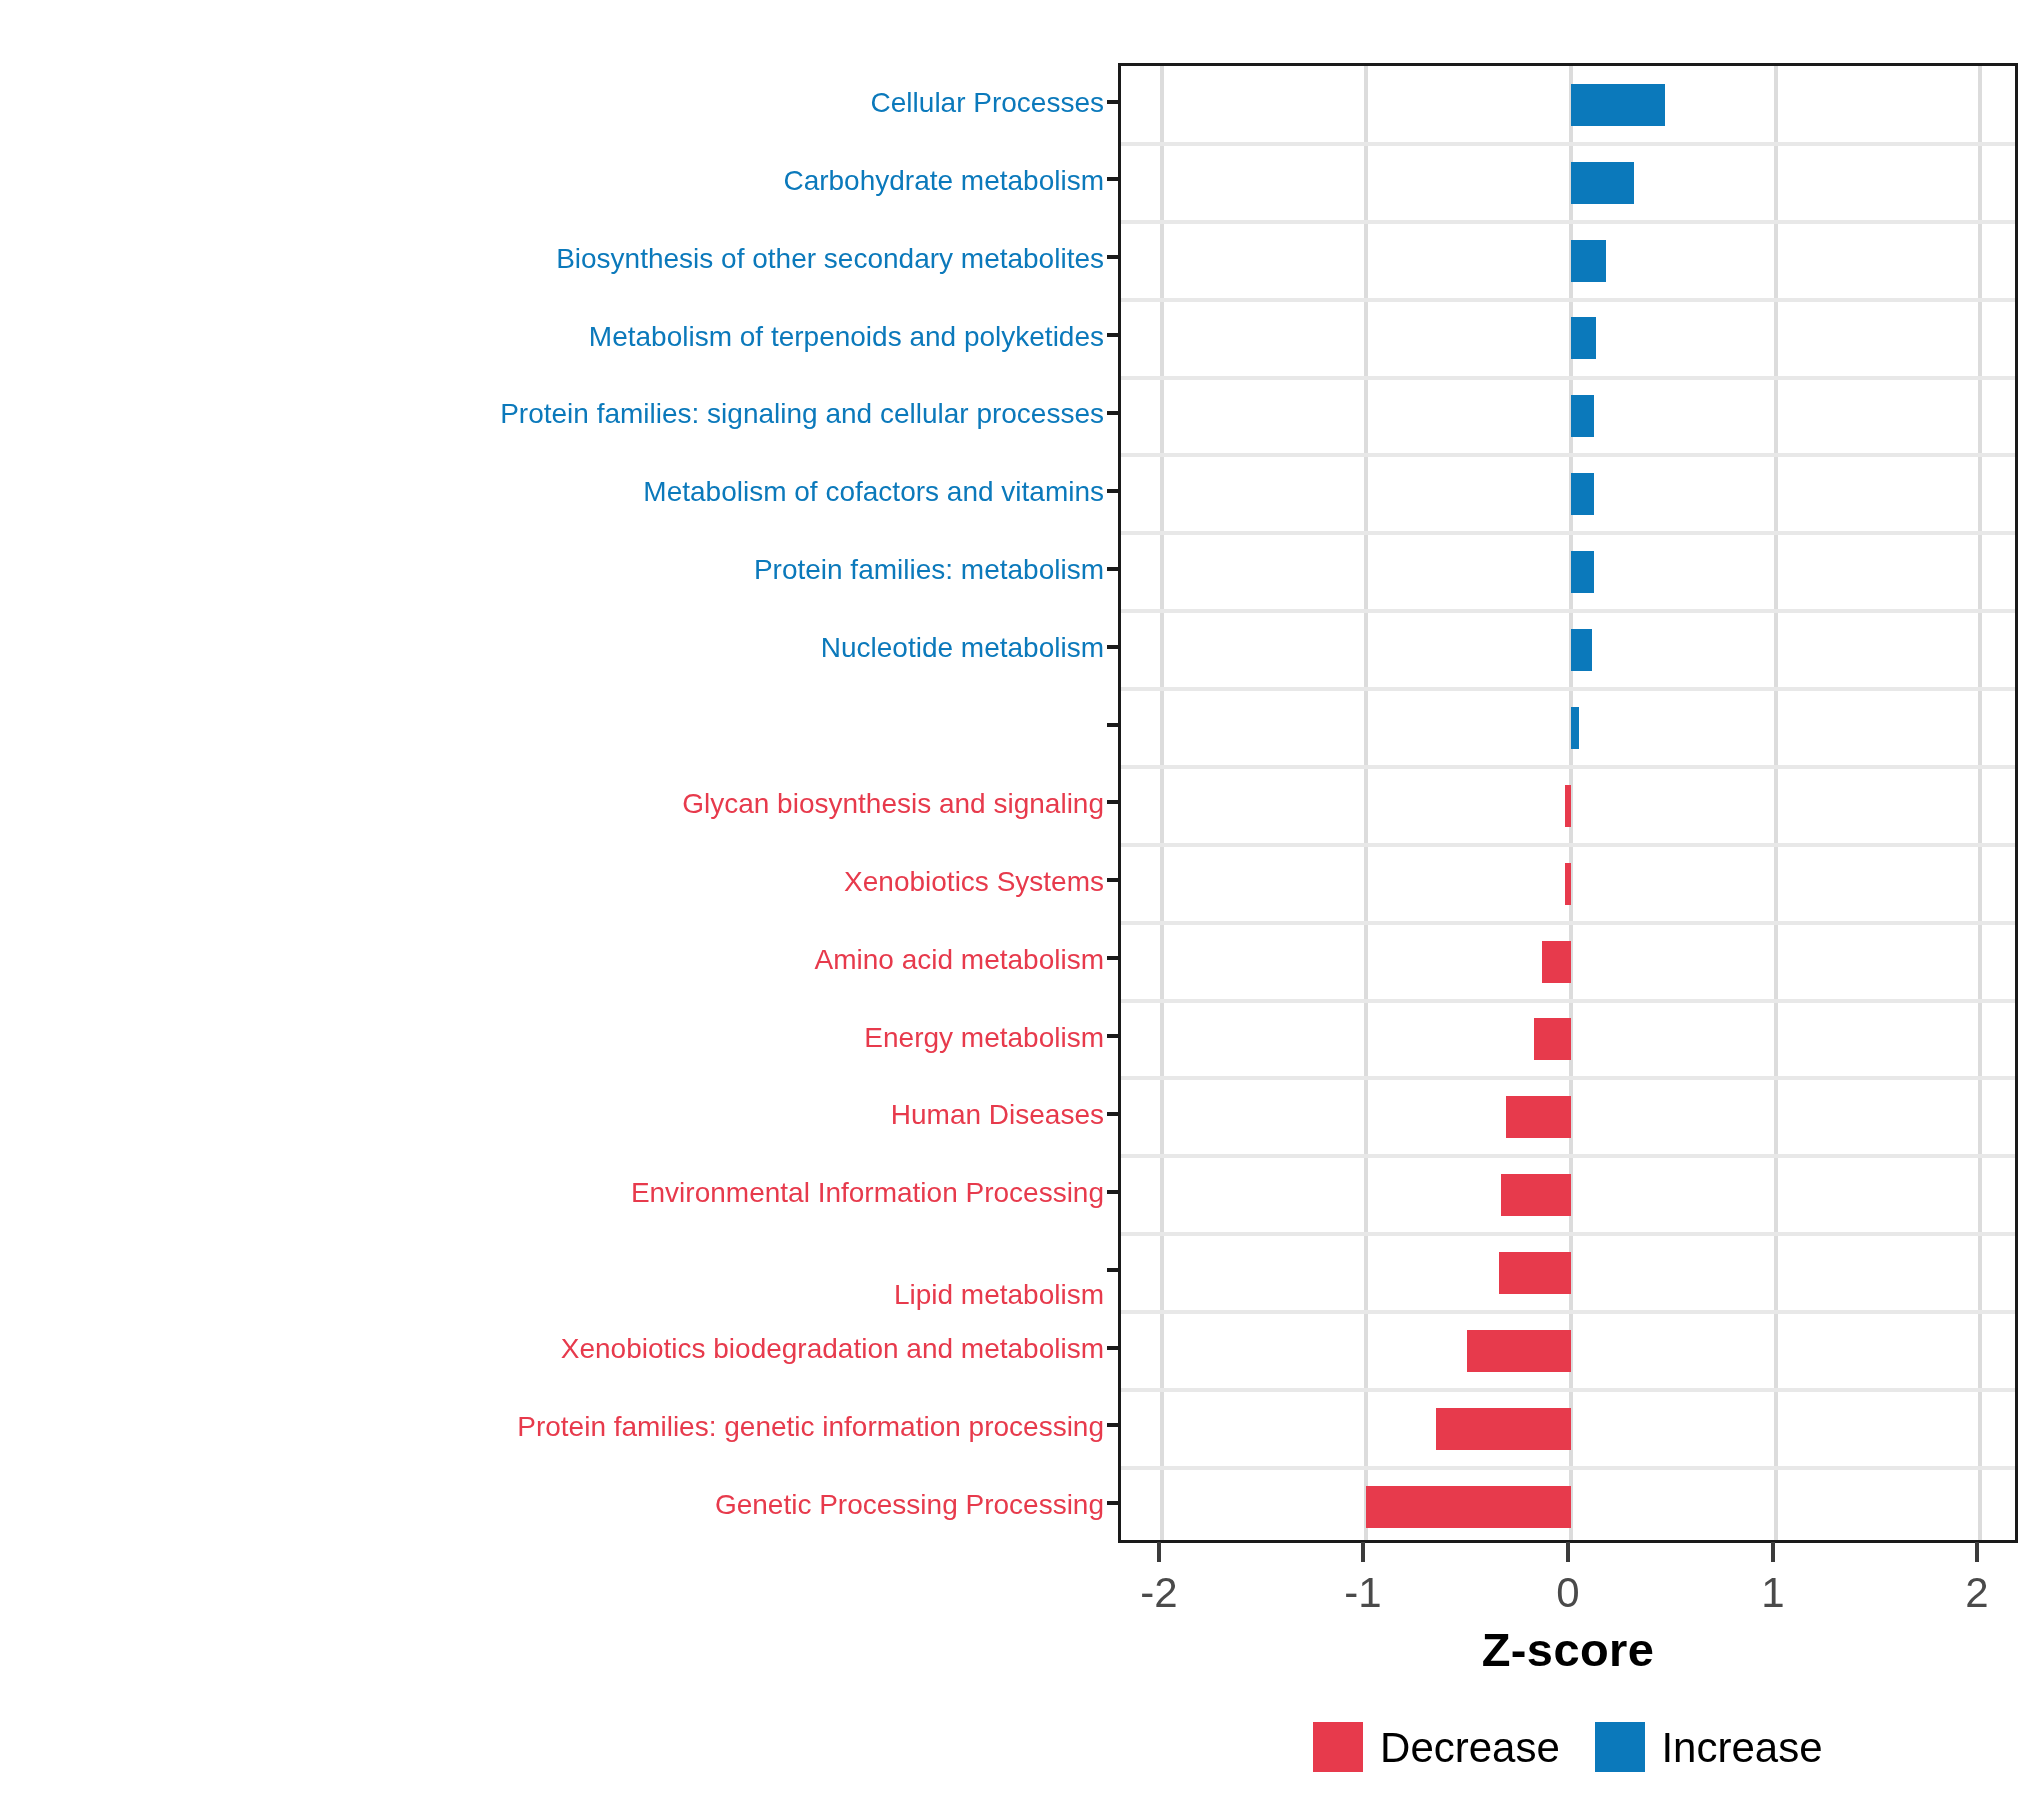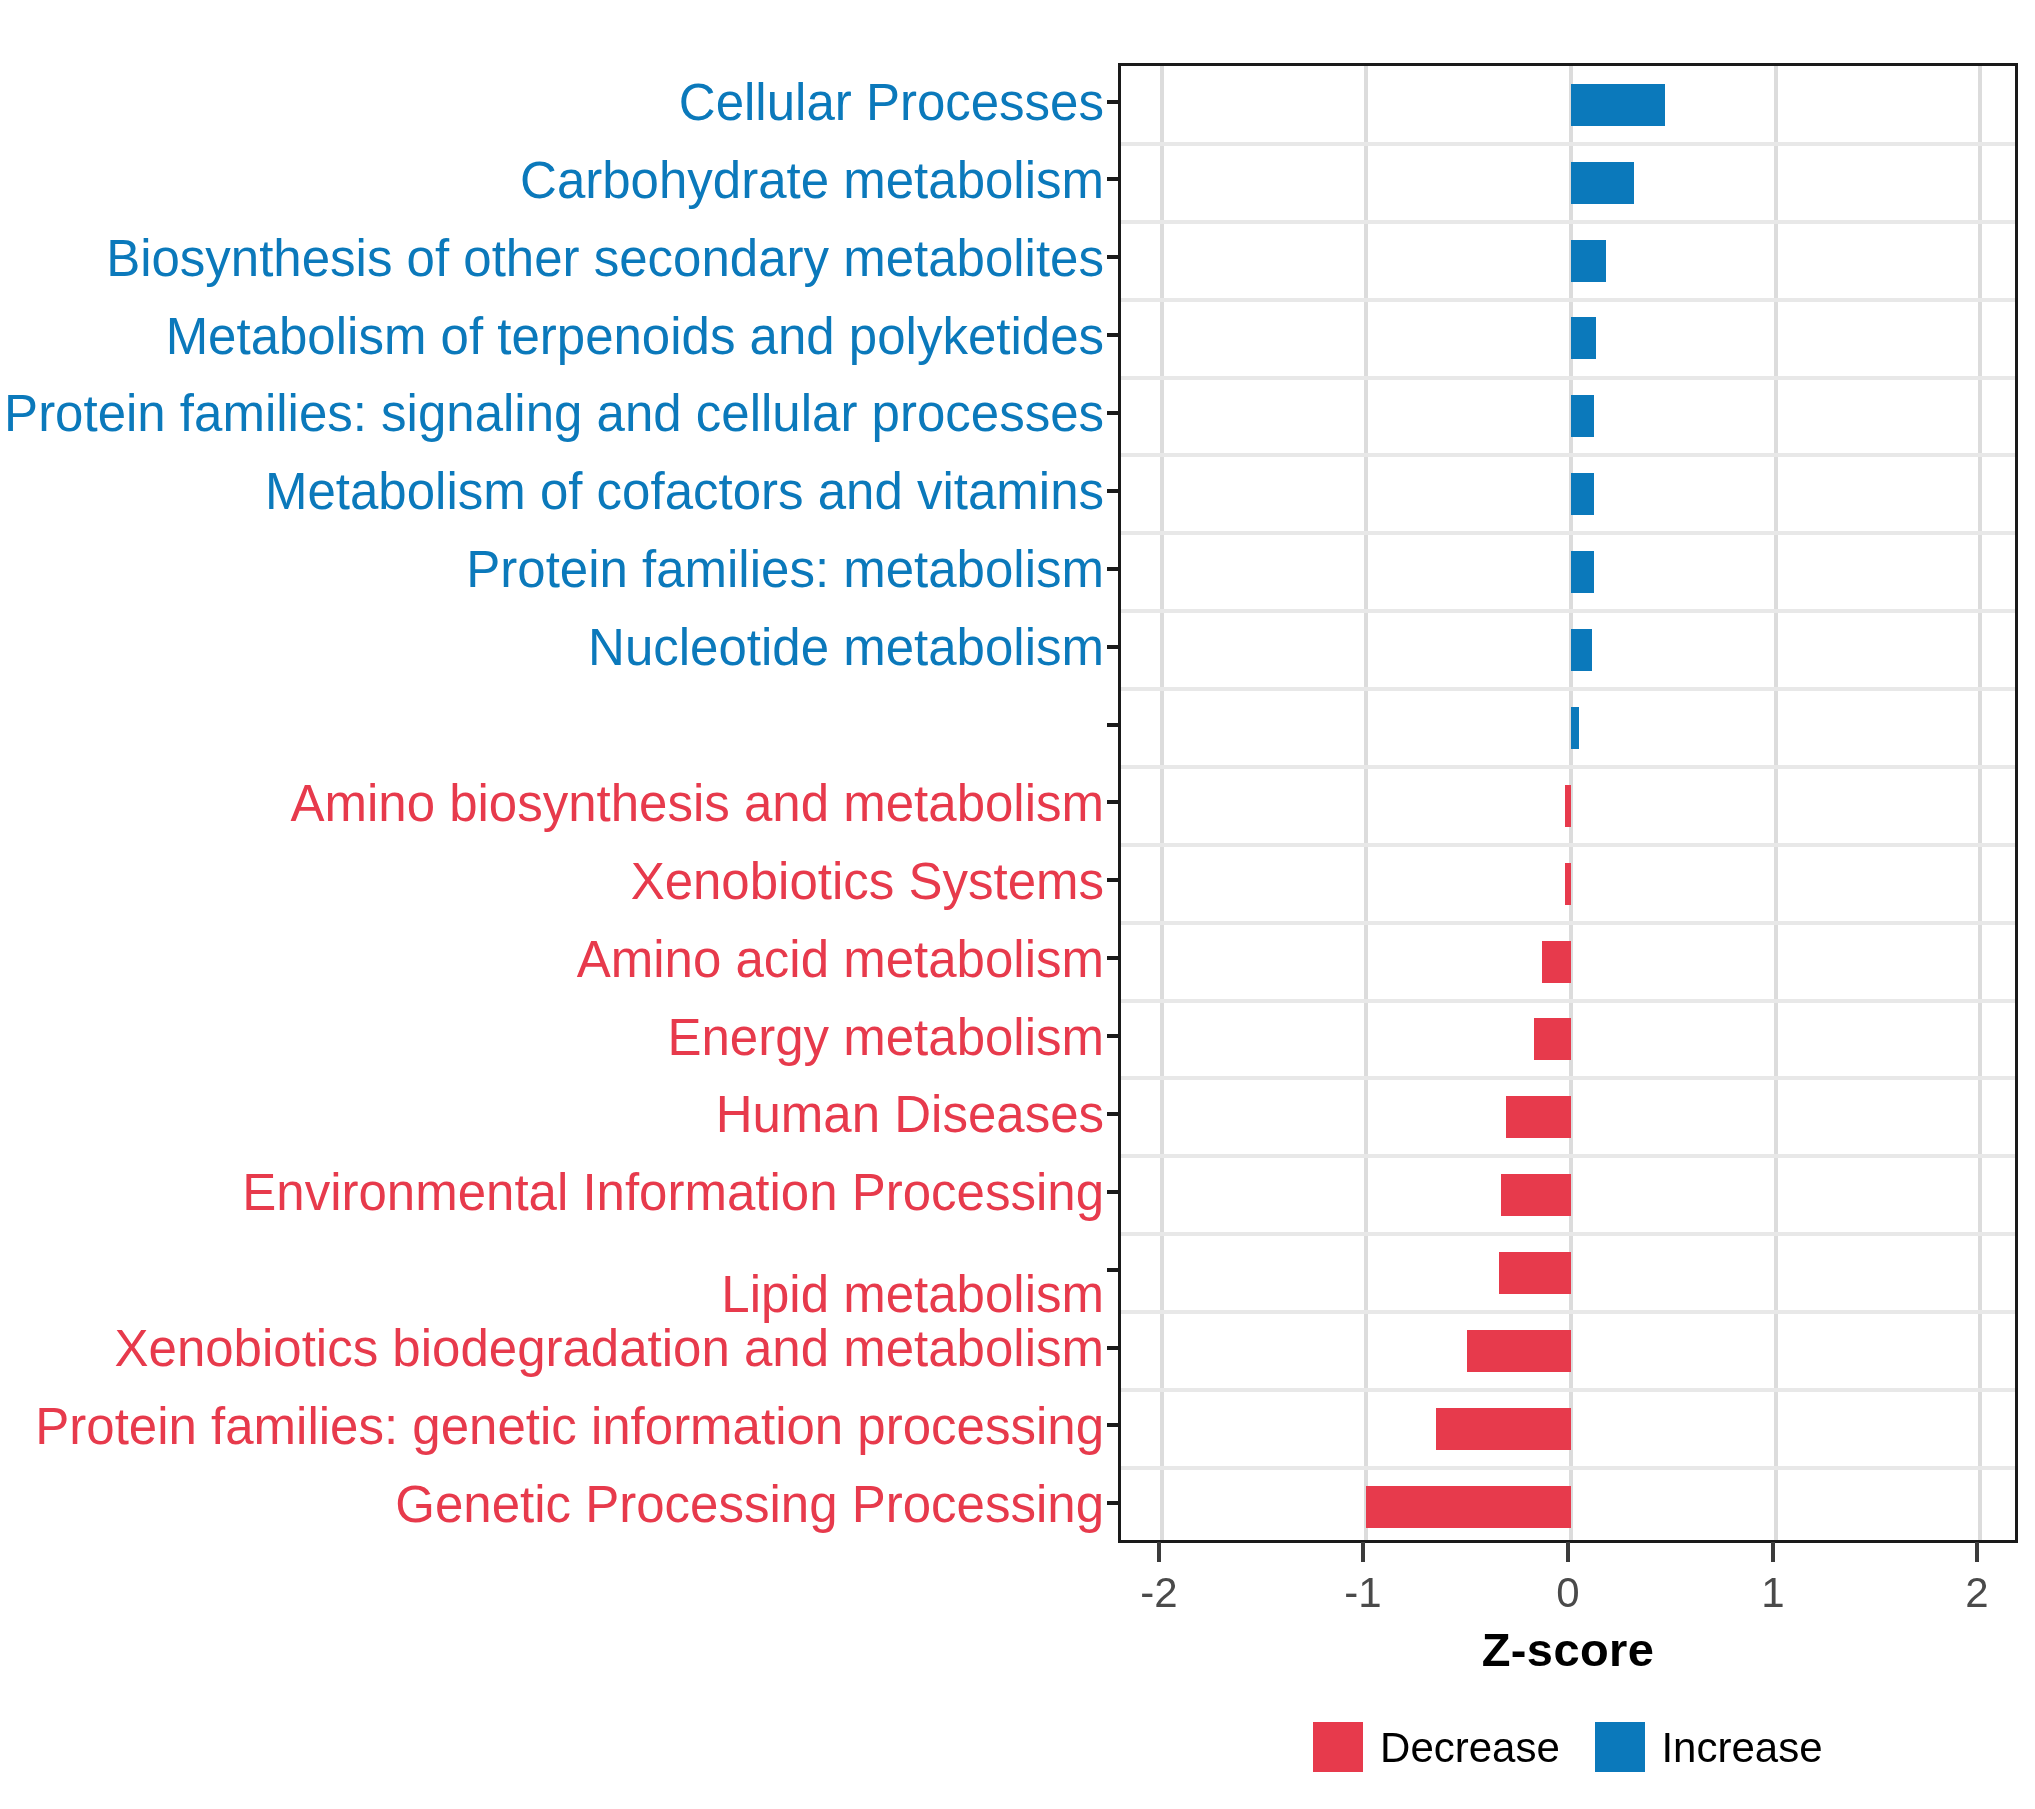--- a/index.html
+++ b/index.html
@@ -61,21 +61,21 @@
     left: 0px;
     top: 63px;
     width: 1107px;
     height: 1480px;
   }
   .ylab {
     position: absolute;
     right: 0;
     text-align: right;
     white-space: nowrap;
-    font-size: 51px;
+    font-size: 28px;
     line-height: 39px;
     transform: translateY(-50%);
     padding-right: 3px;
   }
   .ylab.inc { color: #0b79bb; }
   .ylab.dec { color: #e73a4c; }
 
   
   .ytick {
     position: absolute;
@@ -153,21 +153,21 @@
 
   <div id="ylabels">
       <div class="ylab inc" style="top: 39px;">Cellular Processes</div>
       <div class="ylab inc" style="top: 117px;">Carbohydrate metabolism</div>
       <div class="ylab inc" style="top: 195px;">Biosynthesis of other secondary metabolites</div>
       <div class="ylab inc" style="top: 273px;">Metabolism of terpenoids and polyketides</div>
       <div class="ylab inc" style="top: 350px;">Protein families: signaling and cellular processes</div>
       <div class="ylab inc" style="top: 428px;">Metabolism of cofactors and vitamins</div>
       <div class="ylab inc" style="top: 506px;">Protein families: metabolism</div>
       <div class="ylab inc" style="top: 584px;">Nucleotide metabolism</div>
-      <div class="ylab dec" style="top: 740px;">Amino biosynthesis and metabolism</div>
+      <div class="ylab dec" style="top: 740px;">Glycan biosynthesis and signaling</div>
       <div class="ylab dec" style="top: 818px;">Xenobiotics Systems</div>
       <div class="ylab dec" style="top: 896px;">Amino acid metabolism</div>
       <div class="ylab dec" style="top: 974px;">Energy metabolism</div>
       <div class="ylab dec" style="top: 1051px;">Human Diseases</div>
       <div class="ylab dec" style="top: 1129px;">Environmental Information Processing</div>
       <div class="ylab dec" style="top: 1207px; margin-top: 24px;">Lipid metabolism</div>
       <div class="ylab dec" style="top: 1285px;">Xenobiotics biodegradation and metabolism</div>
       <div class="ylab dec" style="top: 1363px;">Protein families: genetic information processing</div>
       <div class="ylab dec" style="top: 1441px;">Genetic Processing Processing</div>
     </div>

